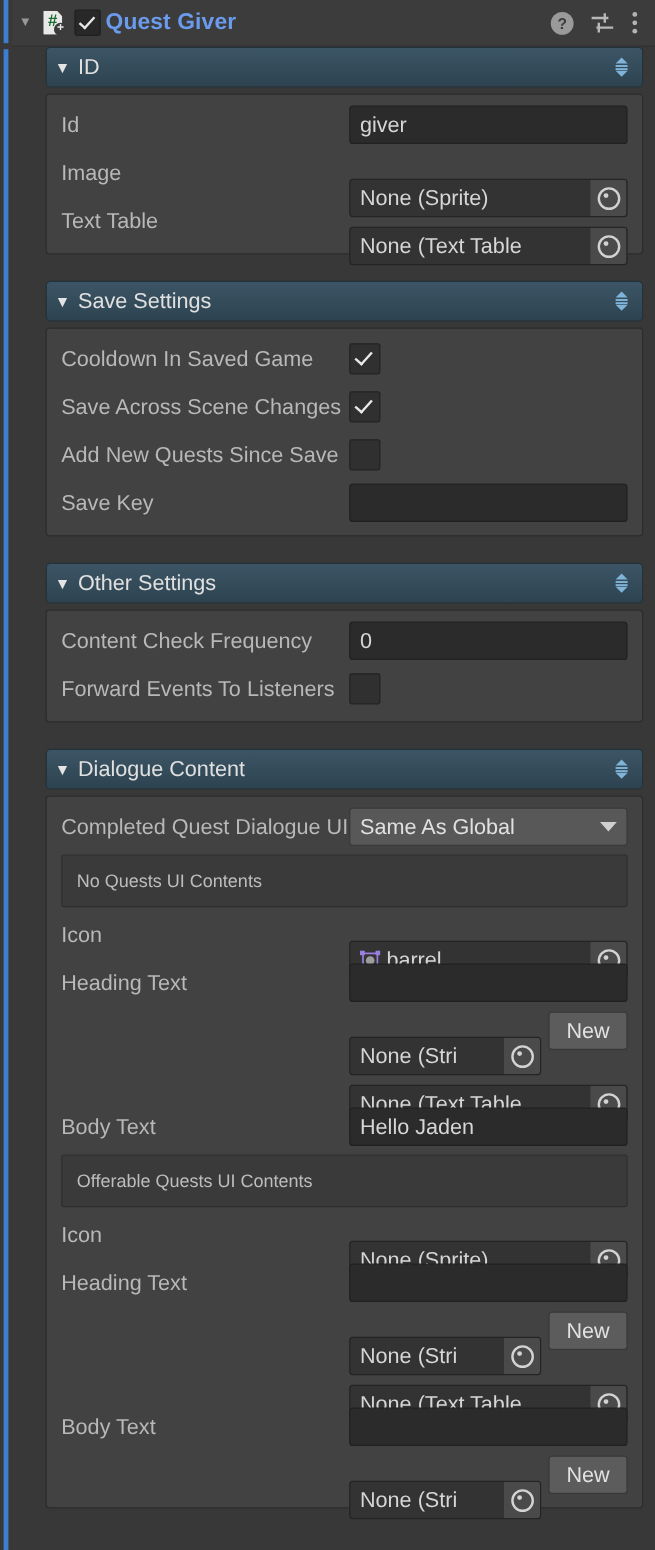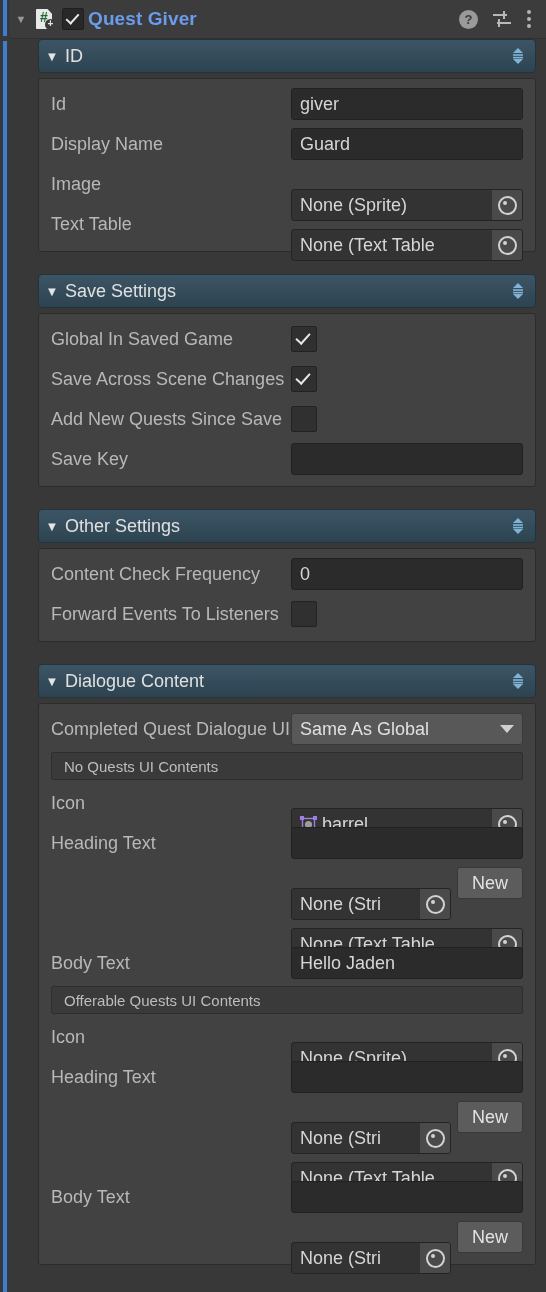--- a/index.html
+++ b/index.html
@@ -363,21 +363,21 @@
     color: #e2e2e2;
     display: flex;
     align-items: center;
     justify-content: center;
     box-sizing: border-box;
   }
 
   
   .sub-hdr {
     margin: 3px 12px 3px 12px;
-    height: 28px;
+    height: 44px;
     background: #3a3a3a;
     border: 1px solid #2e2e2e;
     border-radius: 2px;
     display: flex;
     align-items: center;
     padding-left: 12px;
     font-size: 15px;
     color: #bdbdbd;
     box-sizing: border-box;
   }
@@ -437,26 +437,20 @@
             </svg></div>
         </div>
         <div class="section-box">
           <div class="row">
             <div class="lbl">Id</div>
             <div class="ctl">
               <div class="textfield">giver</div>
             </div>
           </div>
           <div class="row">
-            <div class="lbl">Display Name</div>
-            <div class="ctl">
-              <div class="textfield">Guard</div>
-            </div>
-          </div>
-          <div class="row">
             <div class="lbl">Image</div>
             <div class="ctl">
               <div class="objfield">
                 <div class="objtext">
                   <span>None (Sprite)</span>
                 </div>
                 <div class="target-btn">
                   <div class="target-dot"></div>
                 </div>
               </div>
@@ -481,21 +475,21 @@
           <div class="sec-title">Save Settings</div>
           <div class="sort-arrows"><svg viewBox="0 0 14 18" width="14" height="18">
               <polygon points="7,1 12,6 2,6" fill="#7fb4d8"></polygon>
               <rect x="2" y="7.2" width="10" height="1.6" fill="#7fb4d8"></rect>
               <rect x="2" y="9.8" width="10" height="1.6" fill="#7fb4d8"></rect>
               <polygon points="7,17 12,12 2,12" fill="#7fb4d8"></polygon>
             </svg></div>
         </div>
         <div class="section-box">
           <div class="row">
-            <div class="lbl">Global In Saved Game</div>
+            <div class="lbl">Cooldown In Saved Game</div>
             <div class="ctl">
               <div class="checkbox checked"></div>
             </div>
           </div>
           <div class="row">
             <div class="lbl">Save Across Scene Changes</div>
             <div class="ctl">
               <div class="checkbox checked"></div>
             </div>
           </div>

